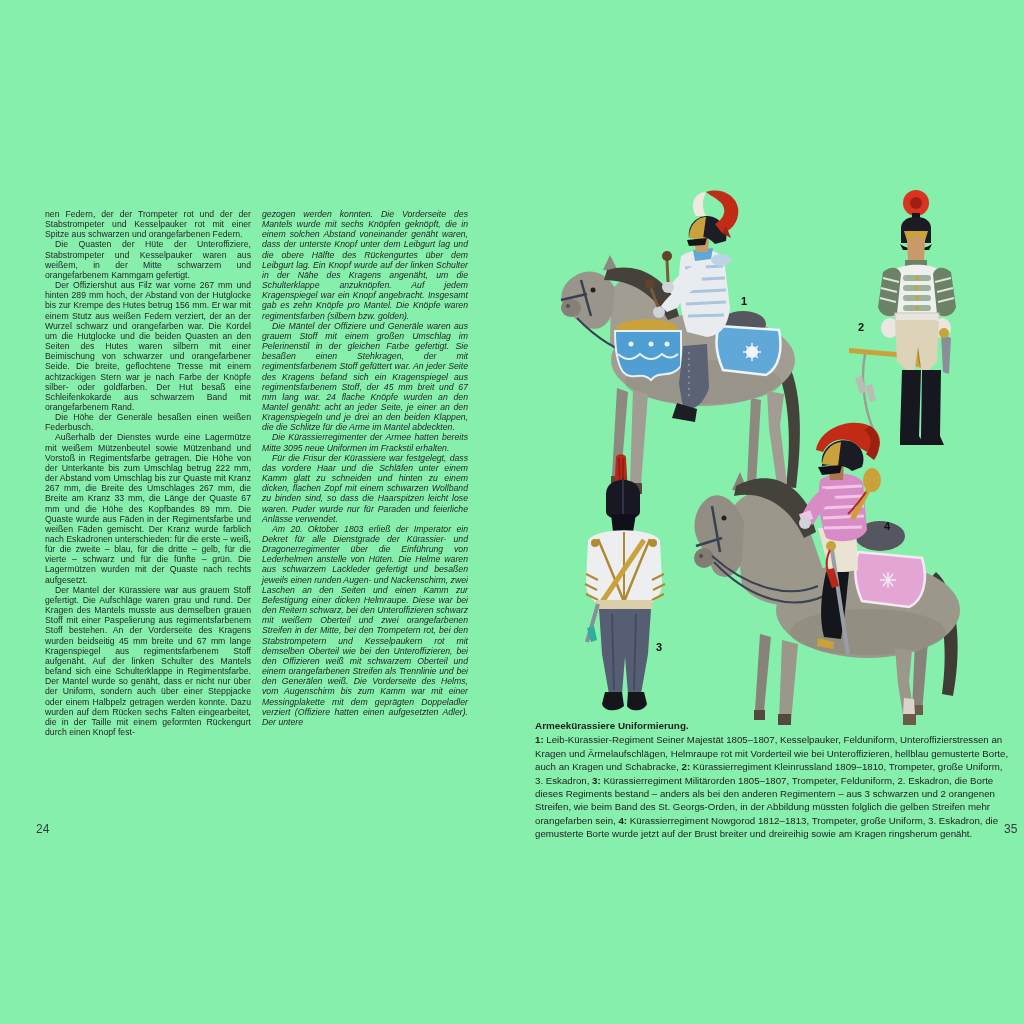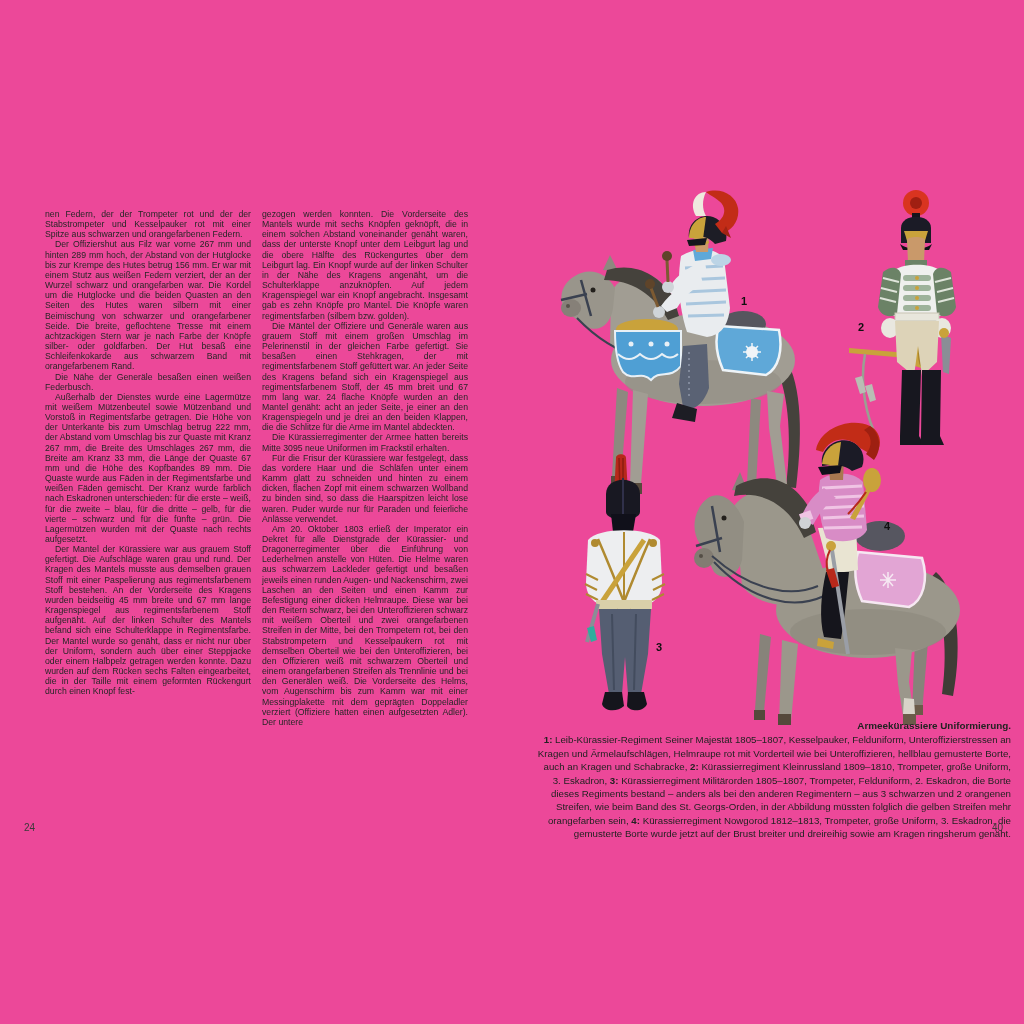--- a/index.html
+++ b/index.html
@@ -1,48 +1,49 @@
 <!DOCTYPE html>
 <html lang="de"><head>
 <meta charset="utf-8">
 <style>
   html,body{margin:0;padding:0;background:#ffffff;}
   .spread{
-    position:relative;width:1024px;height:1024px;background:#ec4899;
+    position:relative;width:1024px;height:1024px;background:#86efac;
     font-family:"Liberation Sans",sans-serif;color:#262626;overflow:hidden;
   }
   .col{
     position:absolute;top:209px;width:206px;text-align:justify;
     font-size:8.7px;line-height:10.15px;hyphens:auto;-webkit-hyphens:auto;
   }
   #col1{left:45px;}
-  #col2{left:262px;}
+  #col2{left:262px;font-style:italic;}
   .col p{margin:0;}
   .col p.ind{text-indent:10px;}
-  .pagenum{position:absolute;font-size:10px;color:#3a3a3a;}
+  .pagenum{position:absolute;font-size:12px;color:#3a3a3a;margin-left:12px;}
   #pagenum-left{left:24px;top:822px;}
   #pagenum-right{left:992px;top:822px;}
   .caption{
-    position:absolute;left:535px;top:719px;width:476px;text-align:right;
+    position:absolute;left:535px;top:719px;width:476px;text-align:left;
     font-size:9.7px;line-height:13.4px;color:#222;
   }
   .caption .cap-title{font-weight:bold;font-size:9.9px;margin:0 0 1px 0;}
   .fig-num{position:absolute;font-size:11px;font-weight:bold;color:#101010;}
   svg.fig{position:absolute;}
 </style>
 </head>
 <body>
 
 <div class="spread">
 
   <div>
     <div id="col1" class="col">
         <p class="">nen Federn, der der Trompeter rot und der der Stabstrompeter und Kesselpauker rot mit einer Spitze aus schwarzen und orangefarbenen Federn.</p>
+        <p class="ind">Die Quasten der Hüte der Unteroffiziere, Stabstrompeter und Kesselpauker waren aus weißem, in der Mitte schwarzem und orangefarbenem Kammgarn gefertigt.</p>
         <p class="ind">Der Offiziershut aus Filz war vorne 267 mm und hinten 289 mm hoch, der Abstand von der Hutglocke bis zur Krempe des Hutes betrug 156 mm. Er war mit einem Stutz aus weißen Federn verziert, der an der Wurzel schwarz und orangefarben war. Die Kordel um die Hutglocke und die beiden Quasten an den Seiten des Hutes waren silbern mit einer Beimischung von schwarzer und orangefarbener Seide. Die breite, geflochtene Tresse mit einem achtzackigen Stern war je nach Farbe der Knöpfe silber- oder goldfarben. Der Hut besaß eine Schleifenkokarde aus schwarzem Band mit orangefarbenem Rand.</p>
-        <p class="ind">Die Nähe der Generäle besaßen einen weißen Federbusch.</p>
+        <p class="ind">Die Höhe der Generäle besaßen einen weißen Federbusch.</p>
         <p class="ind">Außerhalb der Dienstes wurde eine Lagermütze mit weißem Mützenbeutel sowie Mützenband und Vorstoß in Regimentsfarbe getragen. Die Höhe von der Unterkante bis zum Umschlag betrug 222 mm, der Abstand vom Umschlag bis zur Quaste mit Kranz 267 mm, die Breite des Umschlages 267 mm, die Breite am Kranz 33 mm, die Länge der Quaste 67 mm und die Höhe des Kopfbandes 89 mm. Die Quaste wurde aus Fäden in der Regimentsfarbe und weißen Fäden gemischt. Der Kranz wurde farblich nach Eskadronen unterschieden: für die erste – weiß, für die zweite – blau, für die dritte – gelb, für die vierte – schwarz und für die fünfte – grün. Die Lagermützen wurden mit der Quaste nach rechts aufgesetzt.</p>
         <p class="ind">Der Mantel der Kürassiere war aus grauem Stoff gefertigt. Die Aufschläge waren grau und rund. Der Kragen des Mantels musste aus demselben grauen Stoff mit einer Paspelierung aus regimentsfarbenem Stoff bestehen. An der Vorderseite des Kragens wurden beidseitig 45 mm breite und 67 mm lange Kragenspiegel aus regimentsfarbenem Stoff aufgenäht. Auf der linken Schulter des Mantels befand sich eine Schulterklappe in Regimentsfarbe. Der Mantel wurde so genäht, dass er nicht nur über der Uniform, sondern auch über einer Steppjacke oder einem Halbpelz getragen werden konnte. Dazu wurden auf dem Rücken sechs Falten eingearbeitet, die in der Taille mit einem geformten Rückengurt durch einen Knopf fest-</p>
       </div>
     <div id="col2" class="col">
         <p class="">gezogen werden konnten. Die Vorderseite des Mantels wurde mit sechs Knöpfen geknöpft, die in einem solchen Abstand voneinander genäht waren, dass der unterste Knopf unter dem Leibgurt lag und die obere Hälfte des Rückengurtes über dem Leibgurt lag. Ein Knopf wurde auf der linken Schulter in der Nähe des Kragens angenäht, um die Schulterklappe anzuknöpfen. Auf jedem Kragenspiegel war ein Knopf angebracht. Insgesamt gab es zehn Knöpfe pro Mantel. Die Knöpfe waren regimentsfarben (silbern bzw. golden).</p>
         <p class="ind">Die Mäntel der Offiziere und Generäle waren aus grauem Stoff mit einem großen Umschlag im Pelerinenstil in der gleichen Farbe gefertigt. Sie besaßen einen Stehkragen, der mit regimentsfarbenem Stoff gefüttert war. An jeder Seite des Kragens befand sich ein Kragenspiegel aus regimentsfarbenem Stoff, der 45 mm breit und 67 mm lang war. 24 flache Knöpfe wurden an den Mantel genäht: acht an jeder Seite, je einer an den Kragenspiegeln und je drei an den beiden Klappen, die die Schlitze für die Arme im Mantel abdeckten.</p>
         <p class="ind">Die Kürassierregimenter der Armee hatten bereits Mitte 3095 neue Uniformen im Frackstil erhalten.</p>
         <p class="ind">Für die Frisur der Kürassiere war festgelegt, dass das vordere Haar und die Schläfen unter einem Kamm glatt zu schneiden und hinten zu einem dicken, flachen Zopf mit einem schwarzen Wollband zu binden sind, so dass die Haarspitzen leicht lose waren. Puder wurde nur für Paraden und feierliche Anlässe verwendet.</p>
         <p class="ind">Am 20. Oktober 1803 erließ der Imperator ein Dekret für alle Dienstgrade der Kürassier- und Dragonerregimenter über die Einführung von Lederhelmen anstelle von Hüten. Die Helme waren aus schwarzem Lackleder gefertigt und besaßen jeweils einen runden Augen- und Nackenschirm, zwei Laschen an den Seiten und einen Kamm zur Befestigung einer dicken Helmraupe. Diese war bei den Reitern schwarz, bei den Unteroffizieren schwarz mit weißem Oberteil und zwei orangefarbenen Streifen in der Mitte, bei den Trompetern rot, bei den Stabstrompetern und Kesselpaukern rot mit demselben Oberteil wie bei den Unteroffizieren, bei den Offizieren weiß mit schwarzem Oberteil und einem orangefarbenen Streifen als Trennlinie und bei den Generälen weiß. Die Vorderseite des Helms, vom Augenschirm bis zum Kamm war mit einer Messingplakette mit dem geprägten Doppeladler verziert (Offiziere hatten einen aufgesetzten Adler). Der untere</p>
       </div>
@@ -252,16 +253,16 @@
     <div class="fig-num" style="left:741px;top:295px">1</div>
     <div class="fig-num" style="left:858px;top:321px">2</div>
     <div class="fig-num" style="left:656px;top:641px">3</div>
     <div class="fig-num" style="left:884px;top:520px">4</div>
 
     <div class="caption">
       <div class="cap-title">Armeekürassiere Uniformierung.</div>
       <div><b>1: </b><span>Leib-Kürassier-Regiment Seiner Majestät 1805–1807, Kesselpauker, Felduniform, Unteroffizierstressen an Kragen und Ärmelaufschlägen, Helmraupe rot mit Vorderteil wie bei Unteroffizieren, hellblau gemusterte Borte, auch an Kragen und Schabracke, </span><b>2: </b><span>Kürassierregiment Kleinrussland 1809–1810, Trompeter, große Uniform, 3. Eskadron, </span><b>3: </b><span>Kürassierregiment Militärorden 1805–1807, Trompeter, Felduniform, 2. Eskadron, die Borte dieses Regiments bestand – anders als bei den anderen Regimentern – aus 3 schwarzen und 2 orangenen Streifen, wie beim Band des St. Georgs-Orden, in der Abbildung müssten folglich die gelben Streifen mehr orangefarben sein, </span><b>4: </b><span>Kürassierregiment Nowgorod 1812–1813, Trompeter, große Uniform, 3. Eskadron, die gemusterte Borte wurde jetzt auf der Brust breiter und dreireihig sowie am Kragen ringsherum genäht.</span></div>
     </div>
 
-    <div id="pagenum-right" class="pagenum">40</div>
+    <div id="pagenum-right" class="pagenum">35</div>
   </div>
 
 </div>
 
 </body></html>

